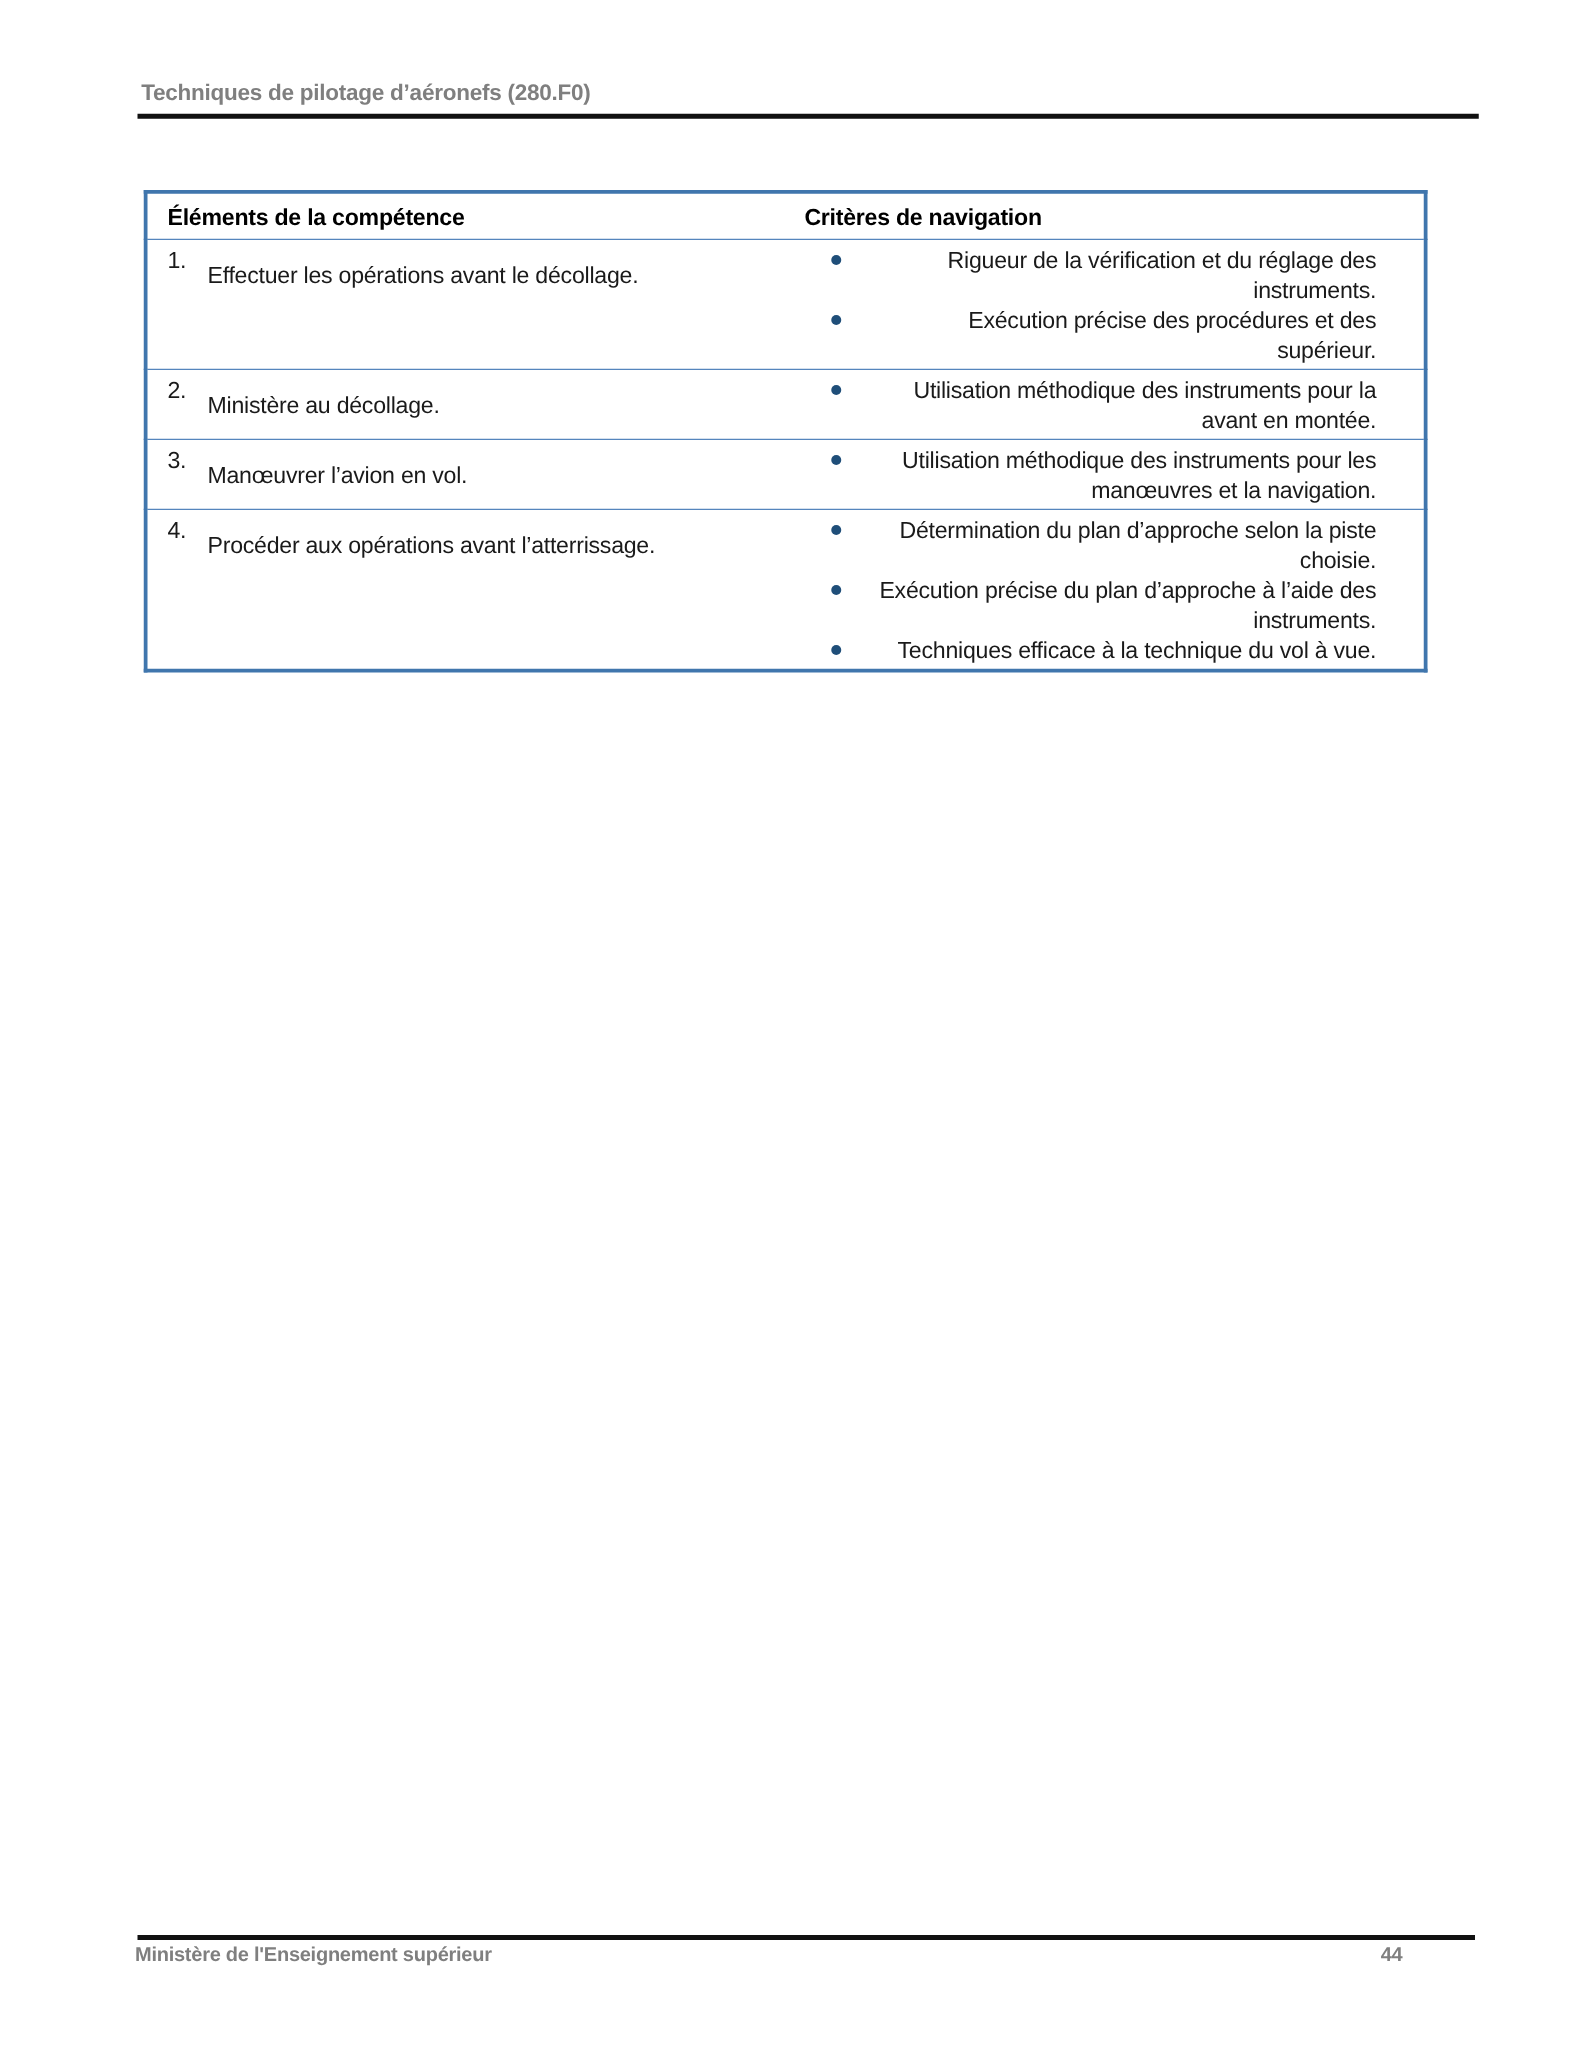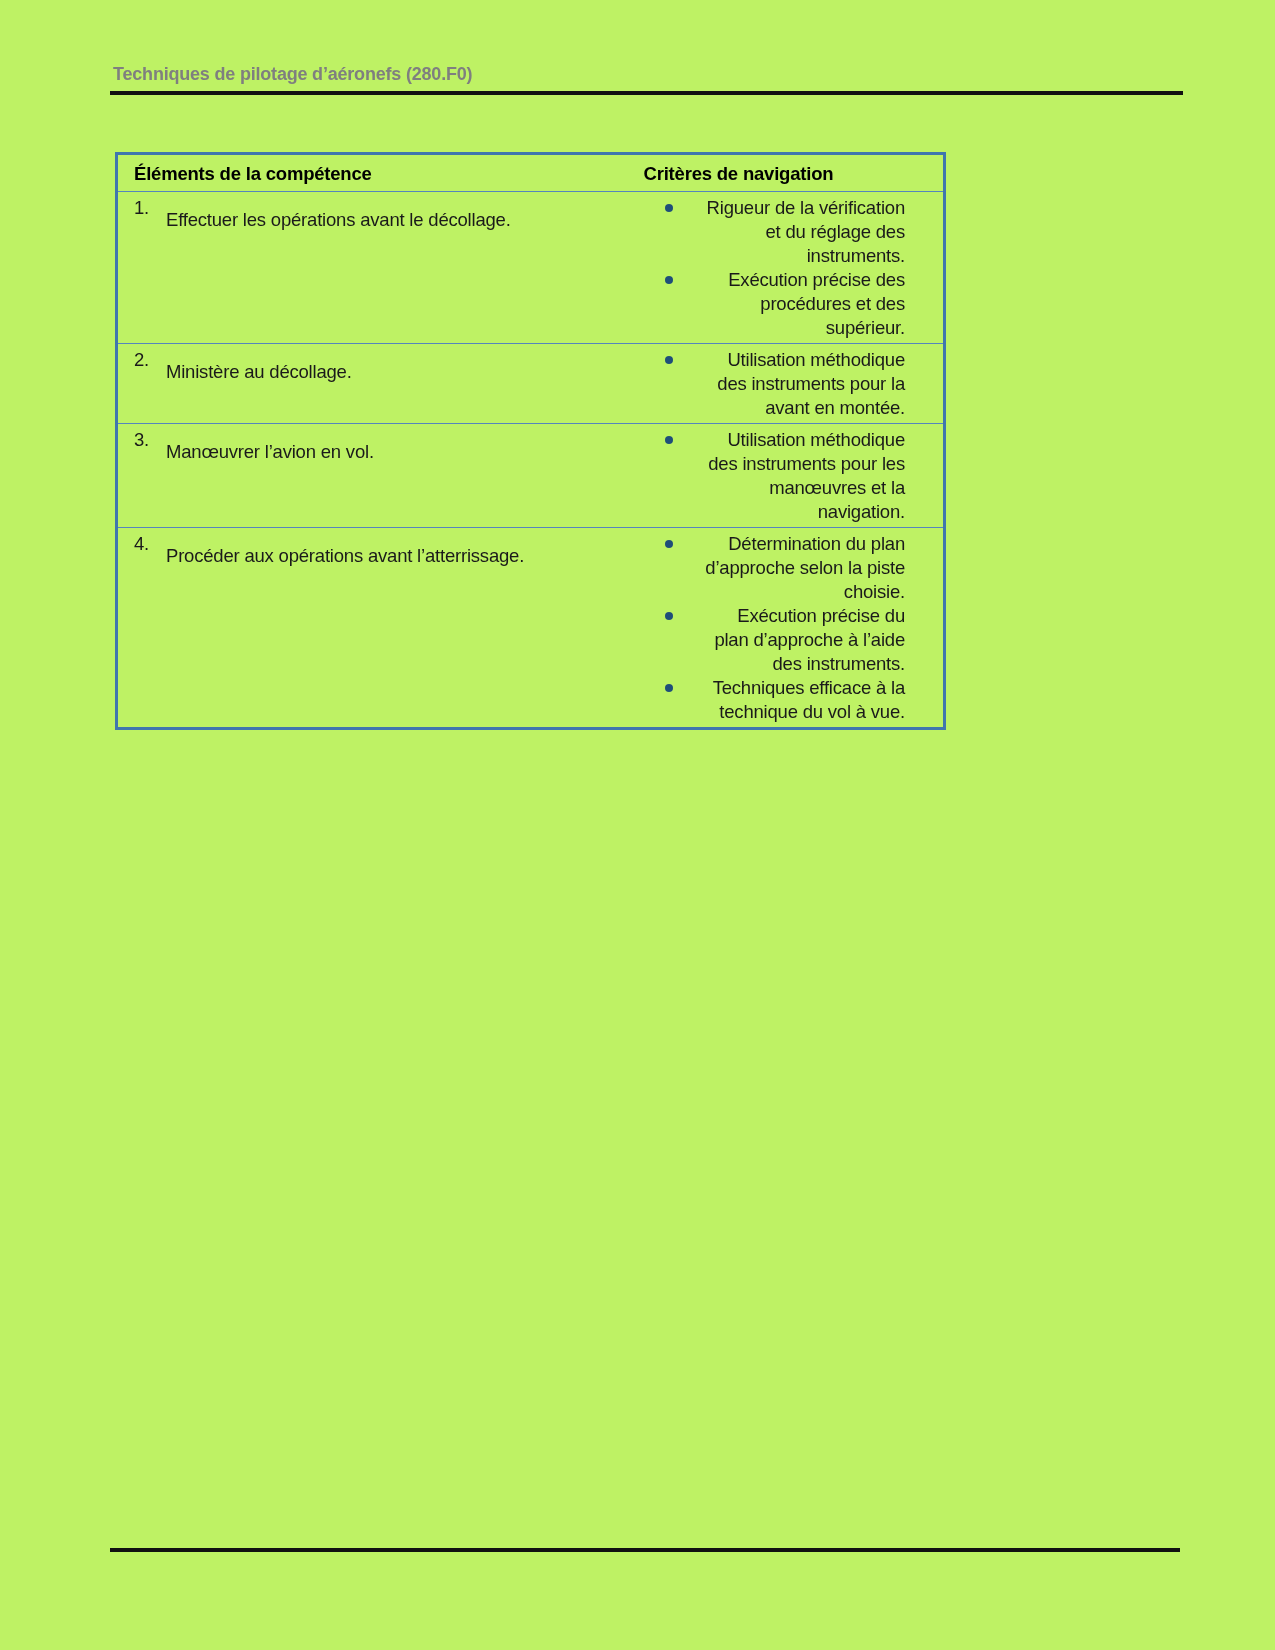--- a/index.html
+++ b/index.html
@@ -1,21 +1,21 @@
 <!DOCTYPE html>
 <html lang="fr" style="--table-border: #4076ad; --row-line: #5585bd; --bullet: #1f4e79; --muted-text: #7f7f7f;"><head>
 <meta charset="utf-8">
 <style>
   html, body { margin: 0; padding: 0; background: #e8e8e8; }
   .page {
     position: relative;
     width: 1275px;
     height: 1650px;
     margin: 0 auto;
-    background: #bef264;
+    background: #ffffff;
     font-family: "Liberation Sans", sans-serif;
     color: #1a1a1a;
     overflow: hidden;
   }
 
   
   .page-header {
     position: absolute;
     left: 113px;
     top: 64px;
@@ -32,21 +32,21 @@
     width: 1073px;
     height: 4px;
     background: #111111;
   }
 
   
   .table-wrap {
     position: absolute;
     left: 115px;
     top: 152px;
-    width: 831px;
+    width: 1027px;
   }
   table.comp {
     width: 100%;
     border-collapse: collapse;
     table-layout: fixed;
     border: 3px solid var(--table-border, #4076ad);
   }
   table.comp col.col1 { width: 515px; }
   table.comp th, table.comp td {
     vertical-align: top;
@@ -221,14 +221,18 @@
     <span>Techniques efficace à la technique du vol à vue.</span>
   </li>
 </ul>
     </td>
   </tr>
 </tbody>
     </table>
   </div>
 
   <div class="footer-rule"></div>
+  <div class="footer-row">
+    <span>Ministère de l'Enseignement supérieur</span>
+    <span class="footer-page">44</span>
+  </div>
 
 </div>
 
 </body></html>

